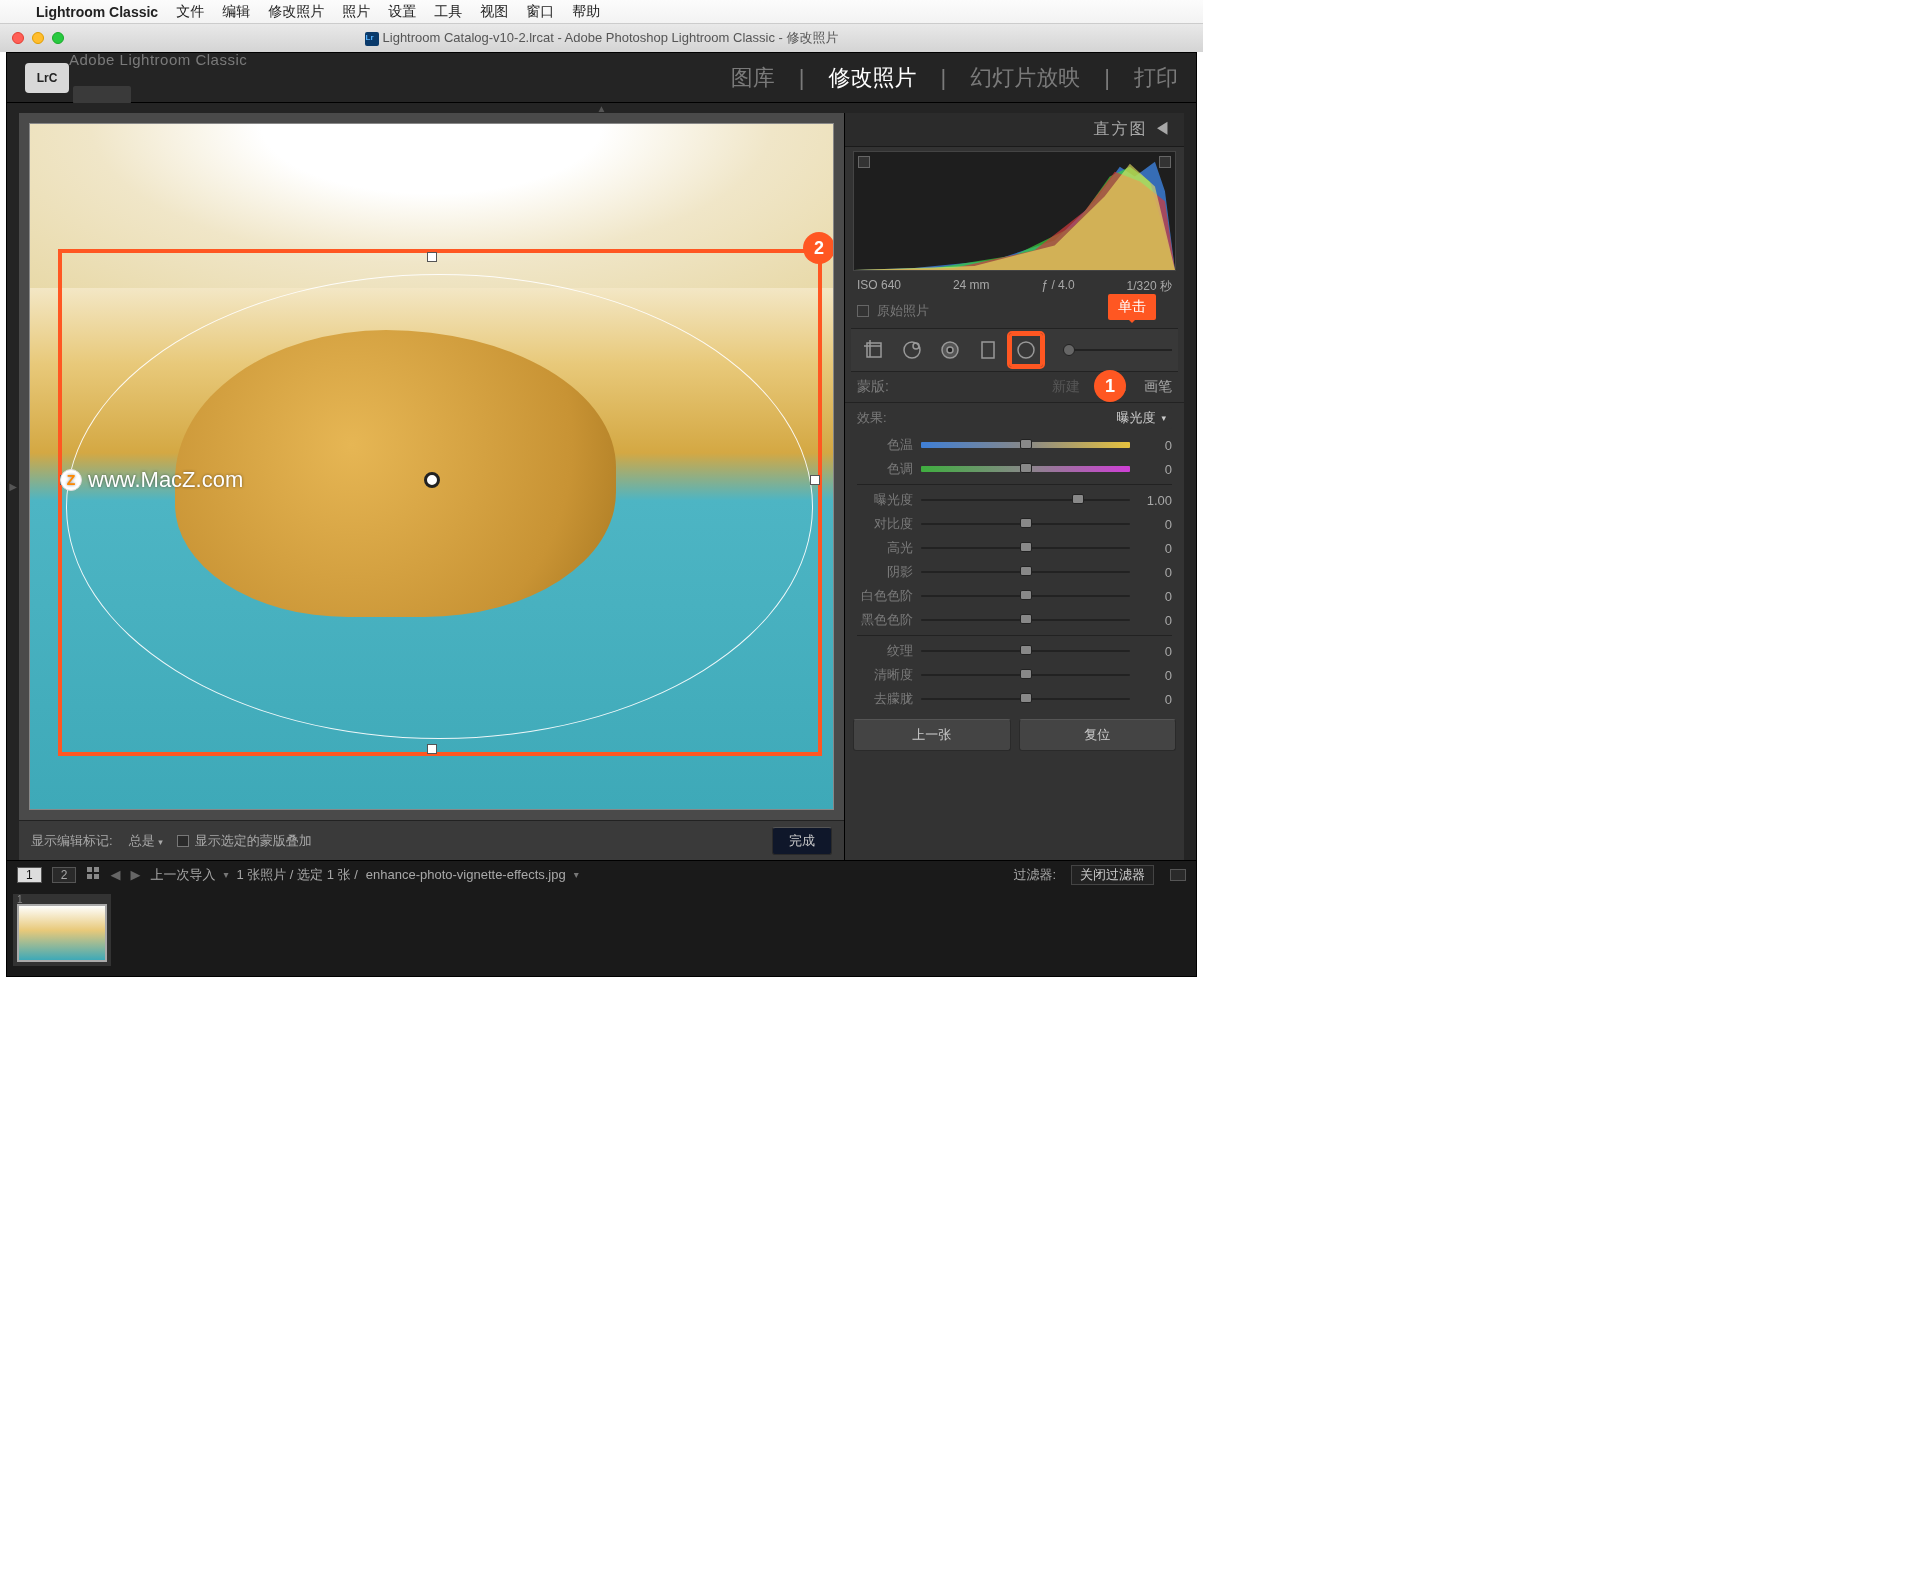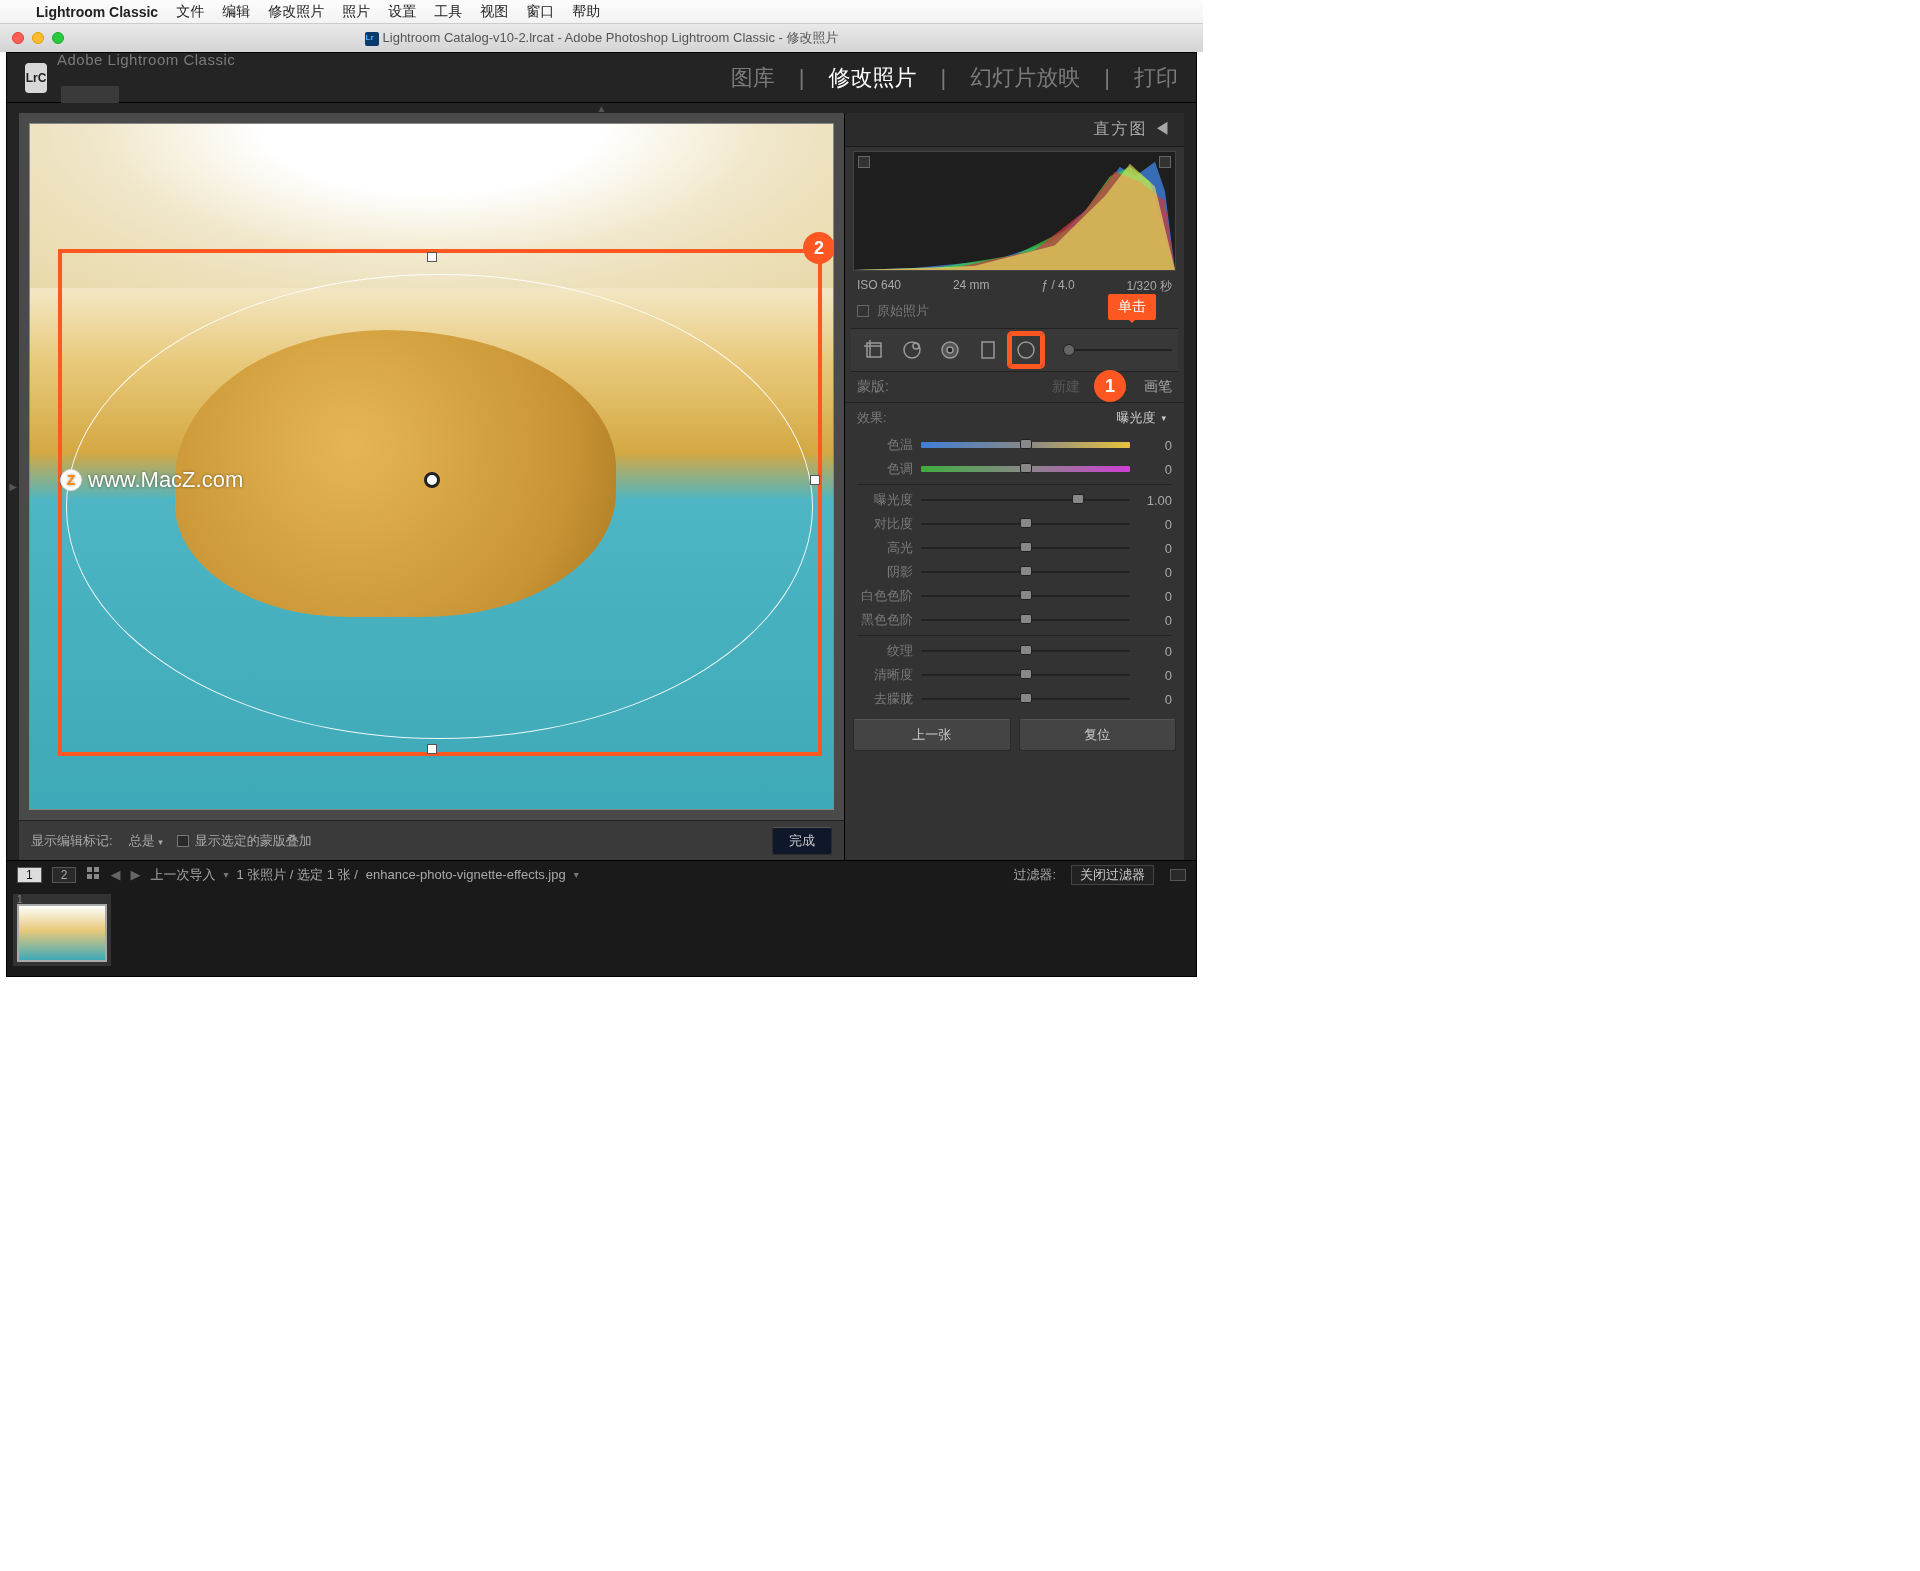--- a/index.html
+++ b/index.html
@@ -24,21 +24,21 @@
   .traffic{display:flex;gap:8px;margin-left:12px;}
   .tl{width:12px;height:12px;border-radius:50%;}
   .tl.r{background:#ff5f57;border:1px solid #e33e32;}
   .tl.y{background:#ffbd2e;border:1px solid #e09e00;}
   .tl.g{background:#28c940;border:1px solid #1aab29;}
   .titlebar .ttext{position:absolute;left:0;right:0;text-align:center;}
   .tb-icon{width:14px;height:14px;background:#0a3a6b;border-radius:2px;display:inline-block;vertical-align:middle;margin-right:4px;position:relative;}
   .tb-icon::after{content:"Lr";color:#57b3ff;font-size:8px;position:absolute;left:1px;top:1px;font-weight:700;}
   .app{position:absolute;left:6px;right:6px;top:52px;bottom:6px;background:var(--bg-darker);display:flex;flex-direction:column;border:1px solid #000;}
   .app-top{height:50px;background:var(--bg-header);display:flex;align-items:center;padding:0 18px;border-bottom:1px solid #000;}
-  .lrc-badge{width:22px;height:30px;background:#d8d8d8;border-radius:4px;display:flex;align-items:center;justify-content:center;color:#222;font-size:12px;font-weight:700;margin-right:10px;}
+  .lrc-badge{width:44px;height:30px;background:#d8d8d8;border-radius:4px;display:flex;align-items:center;justify-content:center;color:#222;font-size:12px;font-weight:700;}
   .app-name{color:var(--t-dim);font-size:15px;letter-spacing:.5px;}
   .user-blob{width:58px;height:18px;background:#3a3a3a;margin-left:4px;border-radius:2px;margin-top:18px;}
   .modules{margin-left:auto;display:flex;gap:24px;align-items:baseline;font-size:22px;}
   .modules span{color:var(--t-dim);}
   .modules .sep{color:var(--t-dim);}
   .modules .active{color:#fff;}
   .collapse-top{height:10px;background:var(--bg-header);display:flex;align-items:center;justify-content:center;color:#555;font-size:10px;}
   .main-row{flex:1;display:flex;min-height:0;}
   .left-strip{width:12px;background:var(--bg-header);display:flex;align-items:center;justify-content:center;color:#555;font-size:10px;}
   .center{flex:1;display:flex;flex-direction:column;background:var(--bg-panel);min-width:0;}

